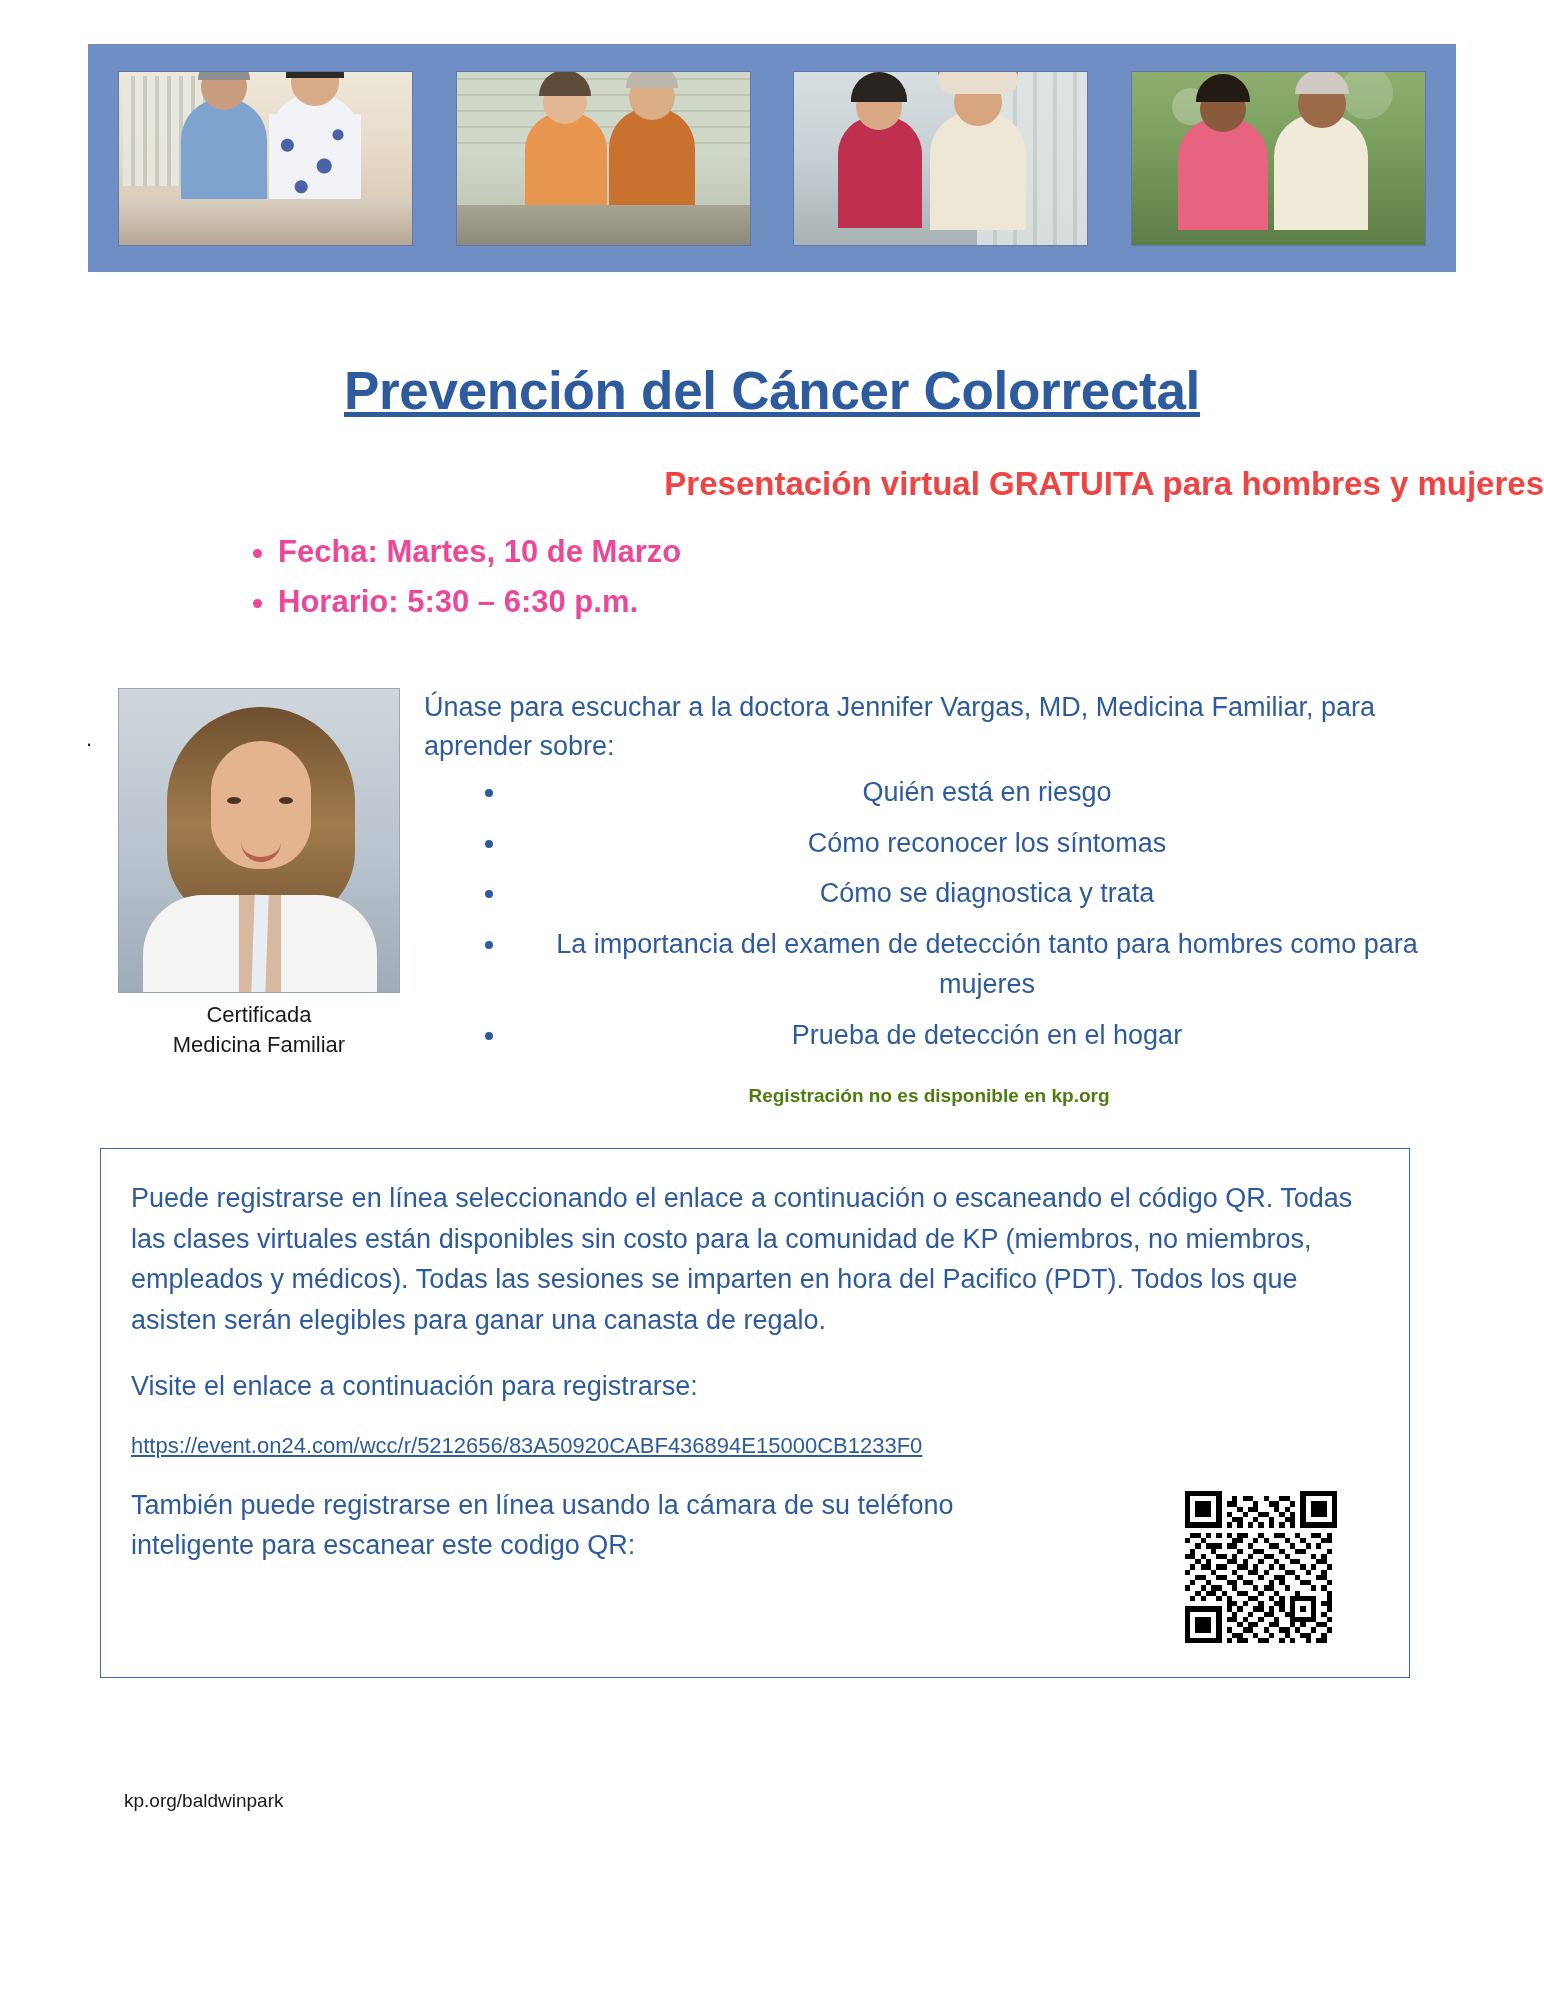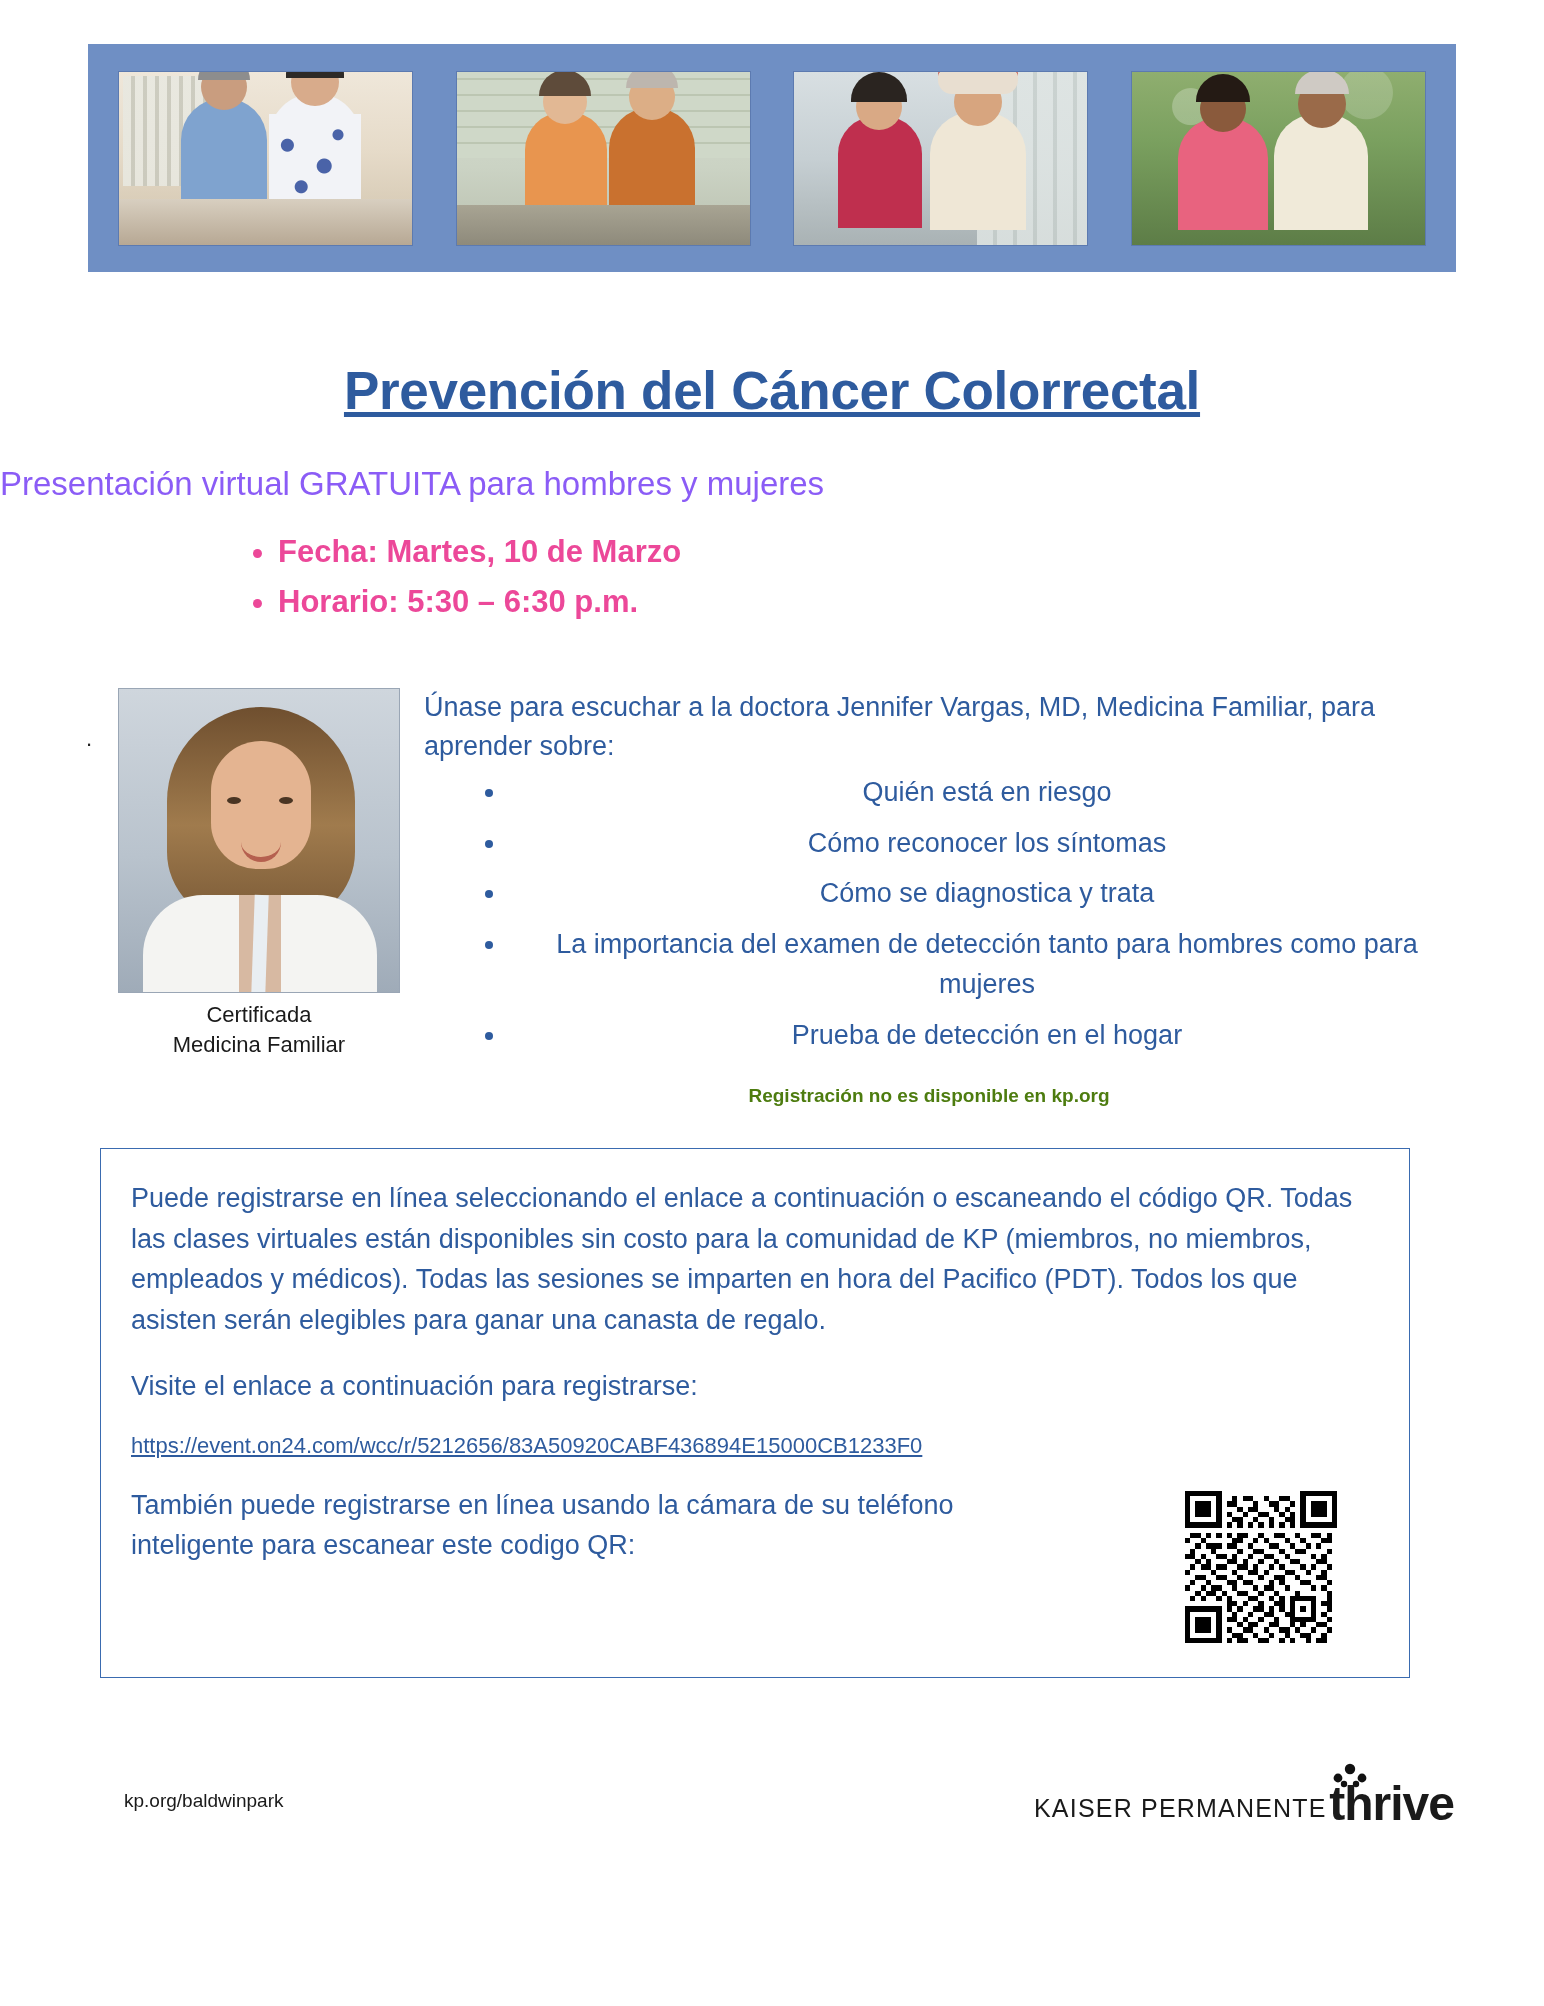--- a/index.html
+++ b/index.html
@@ -127,24 +127,24 @@
     font-size: 53px;
     font-weight: bold;
     color: #2e5b9e;
     text-decoration: underline;
     letter-spacing: -0.3px;
   }
   .subtitle {
     position: absolute;
     left: 0; right: 0;
     top: 465px;
-    text-align: left;
+    text-align: right;
     font-size: 33px;
-    font-weight: normal;
-    color: #8b5cf6;
+    font-weight: bold;
+    color: #ef4444;
   }
   .keyinfo {
     position: absolute;
     left: 240px;
     top: 534px;
     color: #ec4899;
     font-size: 31px;
     font-weight: bold;
   }
   .keyinfo li { margin-bottom: 14px; }
@@ -647,25 +647,14 @@
           <rect x="20" y="28" width="1" height="1"></rect>
             <rect x="23" y="28" width="1" height="1"></rect>
           <rect x="25" y="28" width="2" height="1"></rect>
         </g>
       </svg>
     </div>
   </div>
 
   <div class="footer-url">kp.org/baldwinpark</div>
 
-  <div class="kp-logo">
-    <svg class="kp-sprout" viewBox="0 0 40 28">
-      <circle cx="8" cy="18" r="4.4" fill="#111"></circle>
-      <circle cx="20" cy="9" r="5.2" fill="#111"></circle>
-      <circle cx="32" cy="18" r="4.4" fill="#111"></circle>
-      <circle cx="14" cy="24" r="3.2" fill="#111"></circle>
-      <circle cx="26" cy="24" r="3.2" fill="#111"></circle>
-    </svg>
-    <span class="kp-name">KAISER PERMANENTE</span>
-    <span class="kp-thrive">thrive</span>
-  </div>
 
 </div>
 
 </body></html>

